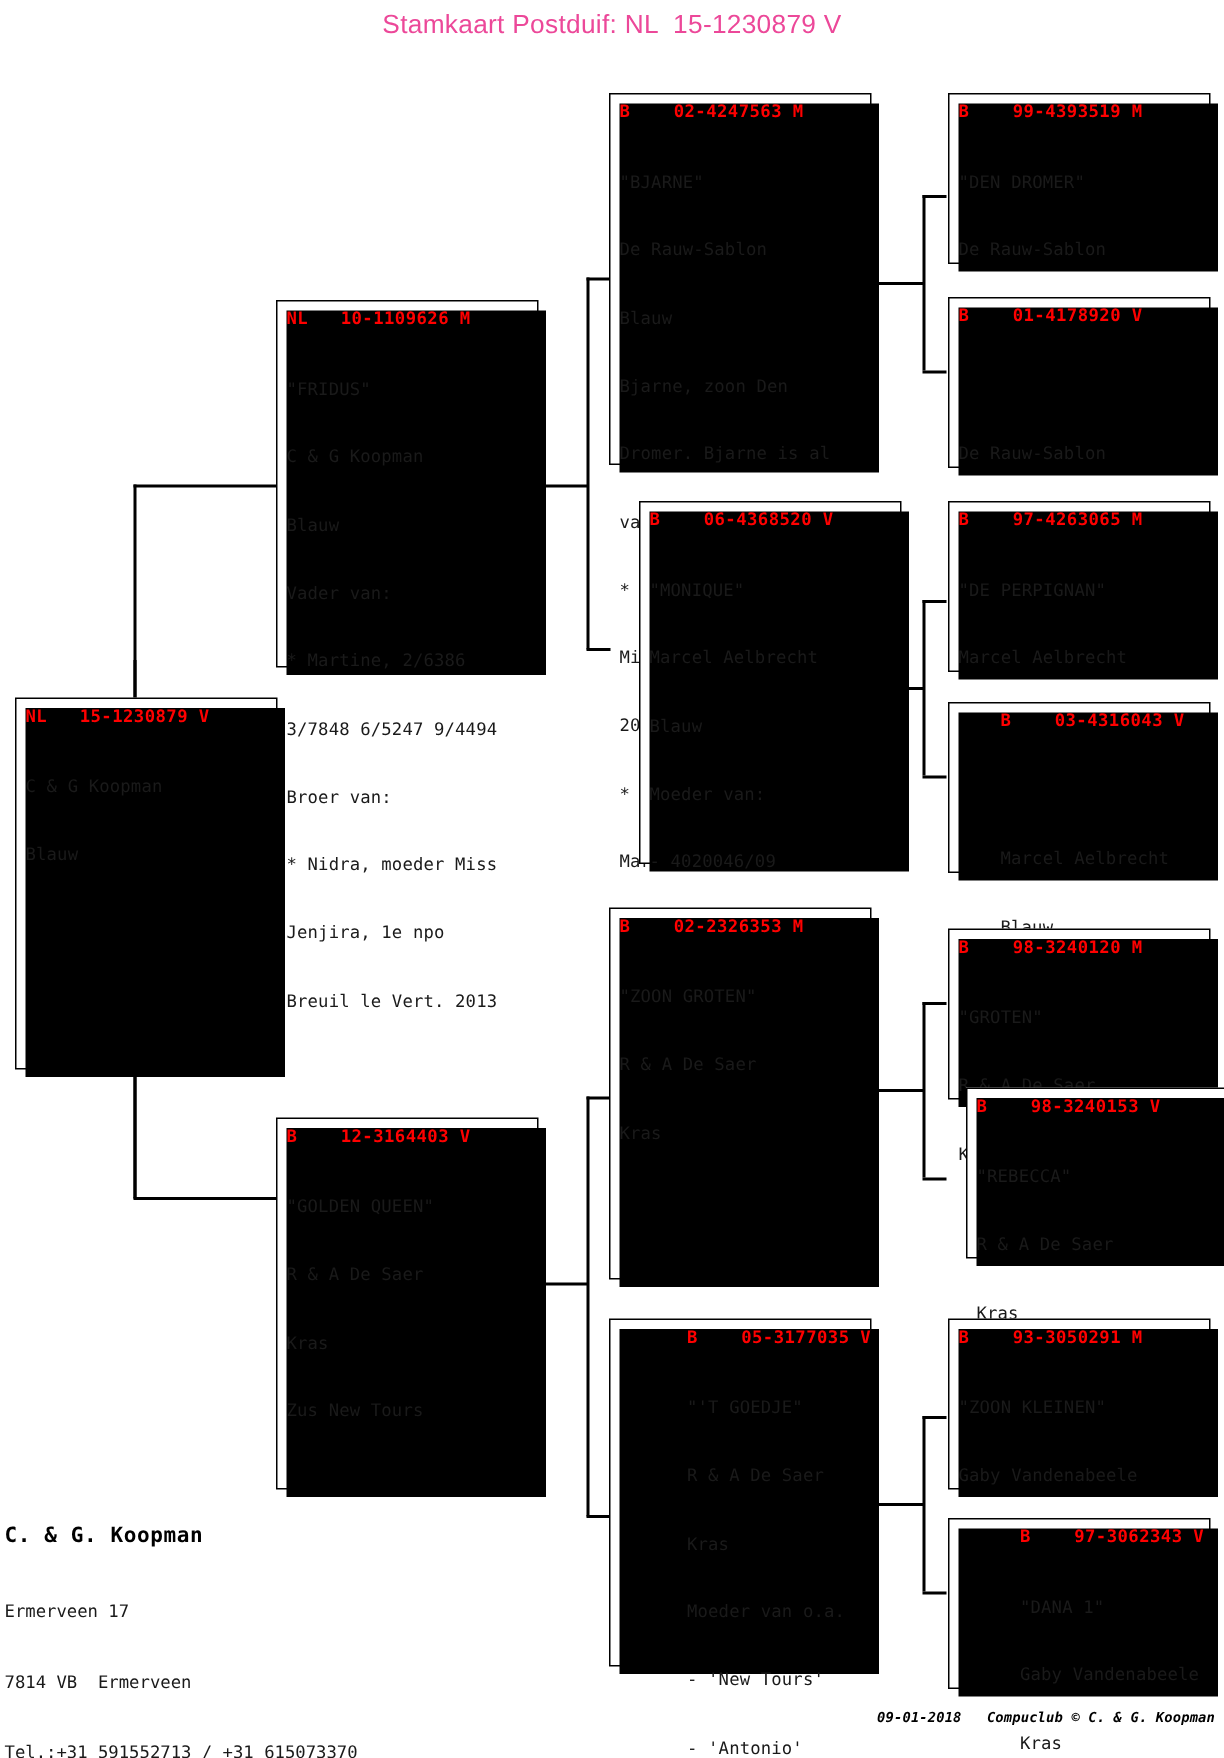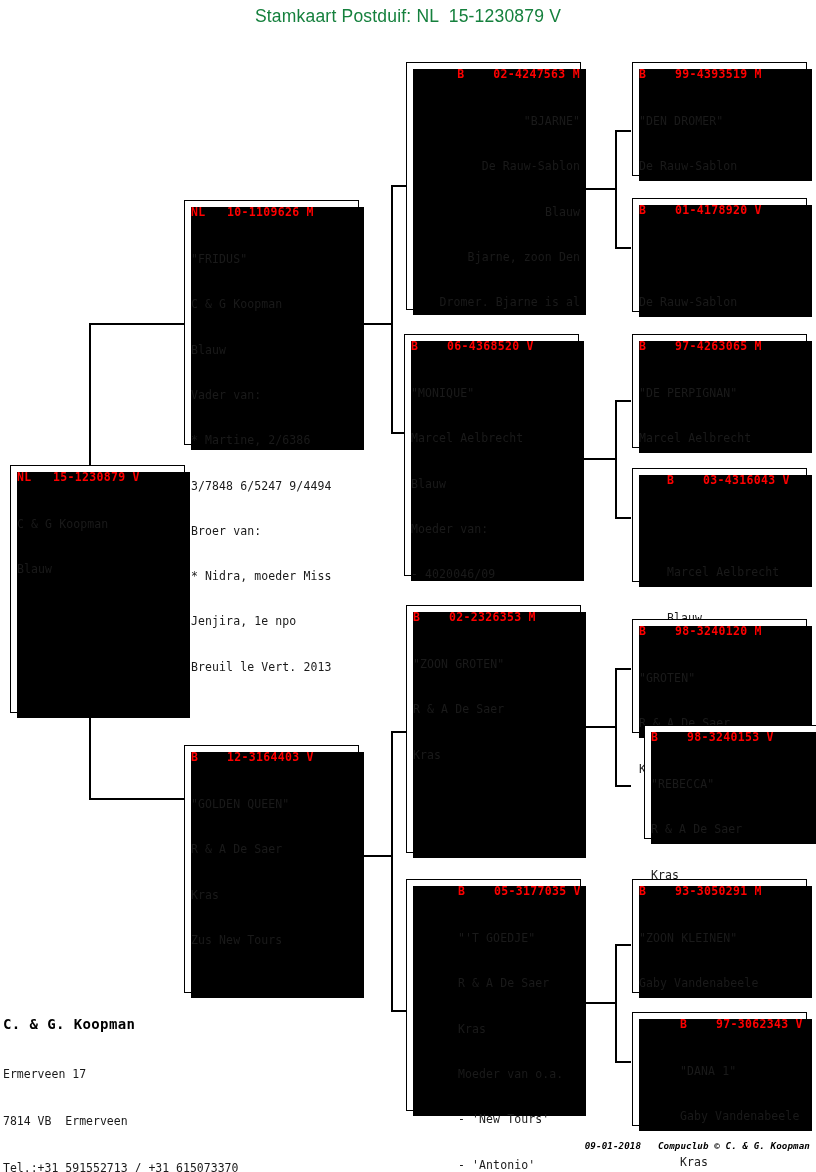--- a/index.html
+++ b/index.html
@@ -18,21 +18,21 @@
 
   
   #title {
     position: absolute;
     left: 0;
     top: 6px;
     width: 816px;
     text-align: center;
     font-family: "Liberation Sans", sans-serif;
     font-size: 17.5px;
-    color: #15803d;
+    color: #ec4899;
     letter-spacing: 0.2px;
     white-space: pre;
   }
 
   
   .pbox {
     position: absolute;
     box-sizing: border-box;
     border: 1.5px solid #000000;
     background: #ffffff;
@@ -197,21 +197,21 @@
       <div class="ring">B    12-3164403 V</div>
       <div class="lines">
         <span class="ln">"GOLDEN QUEEN"</span>
         <span class="ln">R &amp; A De Saer</span>
         <span class="ln">Kras</span>
         <span class="ln">Zus New Tours</span>
       </div>
     </div>
   </div>
 
-  <div class="pbox" style="left:406px; top:62px; width:175px; height:248px;text-align:right;">
+  <div class="pbox" style="left:406px; top:62px; width:175px; height:248px;">
     <div class="shadow"></div>
     <div class="pbox-inner">
       <div class="ring">B    02-4247563 M</div>
       <div class="lines">
         <span class="ln">"BJARNE"</span>
         <span class="ln">De Rauw-Sablon</span>
         <span class="ln">Blauw</span>
         <span class="ln">Bjarne, zoon Den</span>
         <span class="ln">Dromer. Bjarne is al</span>
         <span class="ln">vader van o.a.</span>
@@ -219,21 +219,21 @@
         <span class="ln">Million Dollar Race</span>
         <span class="ln">2009.</span>
         <span class="ln">* Fridus, vader van</span>
         <span class="ln">Martine</span>
         <span class="ln">Prestaties Bjarne</span>
         <span class="ln">o.a. 7e Chateauroux</span>
       </div>
     </div>
   </div>
 
-  <div class="pbox" style="left:404px; top:334px; width:175px; height:242px;">
+  <div class="pbox" style="left:426px; top:334px; width:175px; height:242px;">
     <div class="shadow"></div>
     <div class="pbox-inner">
       <div class="ring">B    06-4368520 V</div>
       <div class="lines">
         <span class="ln">"MONIQUE"</span>
         <span class="ln">Marcel Aelbrecht</span>
         <span class="ln">Blauw</span>
         <span class="ln">Moeder van:</span>
         <span class="ln">- 4020046/09</span>
         <span class="ln">Limoges Nat.36/14211</span>

